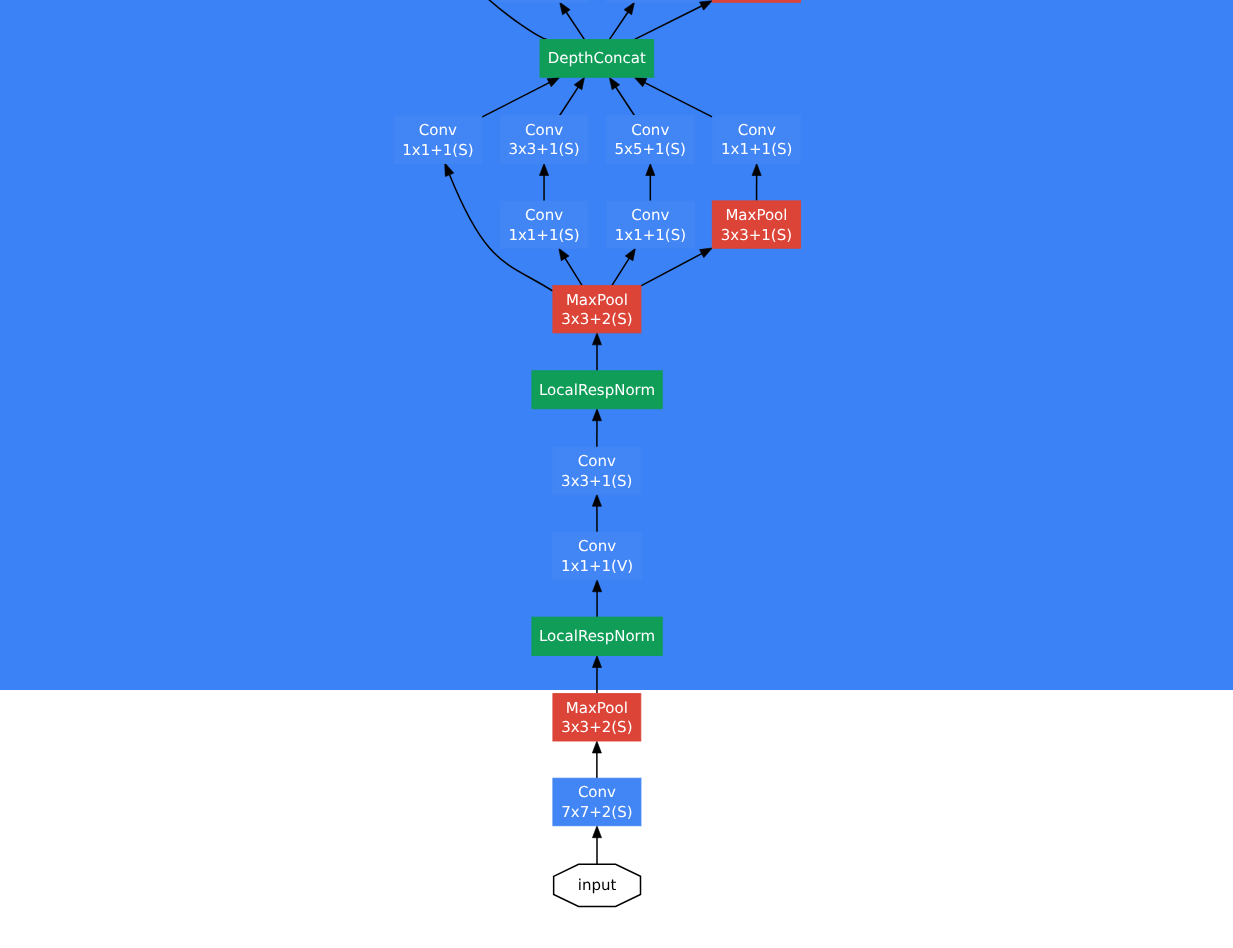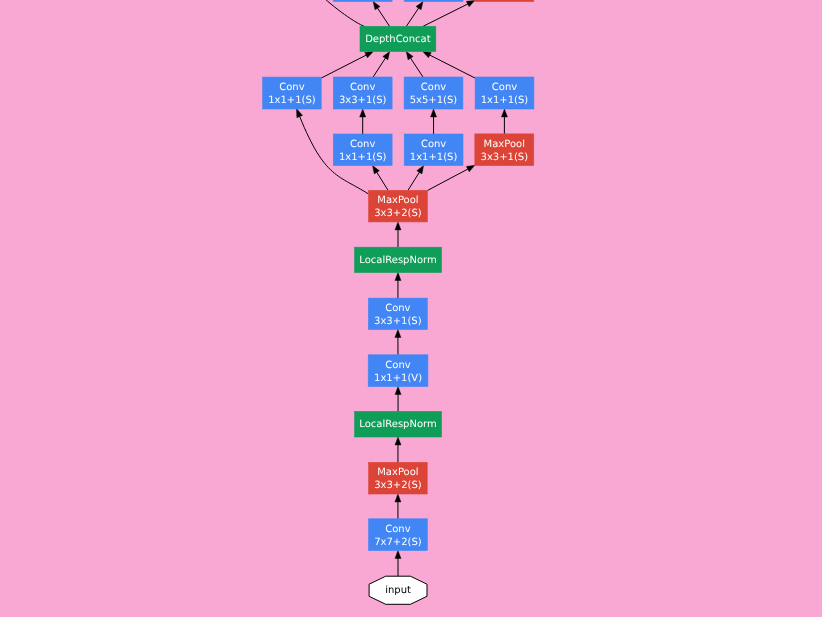--- a/index.html
+++ b/index.html
@@ -1,19 +1,19 @@
 <!DOCTYPE html>
 <html><head>
 <meta charset="utf-8">
 <title>GoogLeNet architecture diagram</title>
 <style>
   html,body{margin:0;padding:0;}
   body{width:822px;height:632px;overflow:hidden;background:#ffffff;
        font-family:"DejaVu Sans",sans-serif;}
-  #diagram{position:relative;width:822px;height:617px;background:#f9a8d4;}
+  #diagram{position:relative;width:822px;height:460px;background:#3b82f6;}
   svg#canvas{display:block;}
   .wire{fill:none;stroke:#000000;stroke-width:1;}
   .arrow{fill:#000000;stroke:#000000;stroke-width:0.4;stroke-linejoin:miter;}
   .box{stroke-width:0.6;}
   .box.conv{fill:#4285f4;stroke:#4285f4;}
   .box.pool{fill:#db4437;stroke:#db4437;}
   .box.norm,.box.concat{fill:#0f9d58;stroke:#0f9d58;}
   .octagon{fill:#ffffff;stroke:#000000;stroke-width:1;}
   .lbl{font-family:"DejaVu Sans",sans-serif;font-size:10px;text-anchor:middle;
        -webkit-font-smoothing:antialiased;text-rendering:geometricPrecision;}

